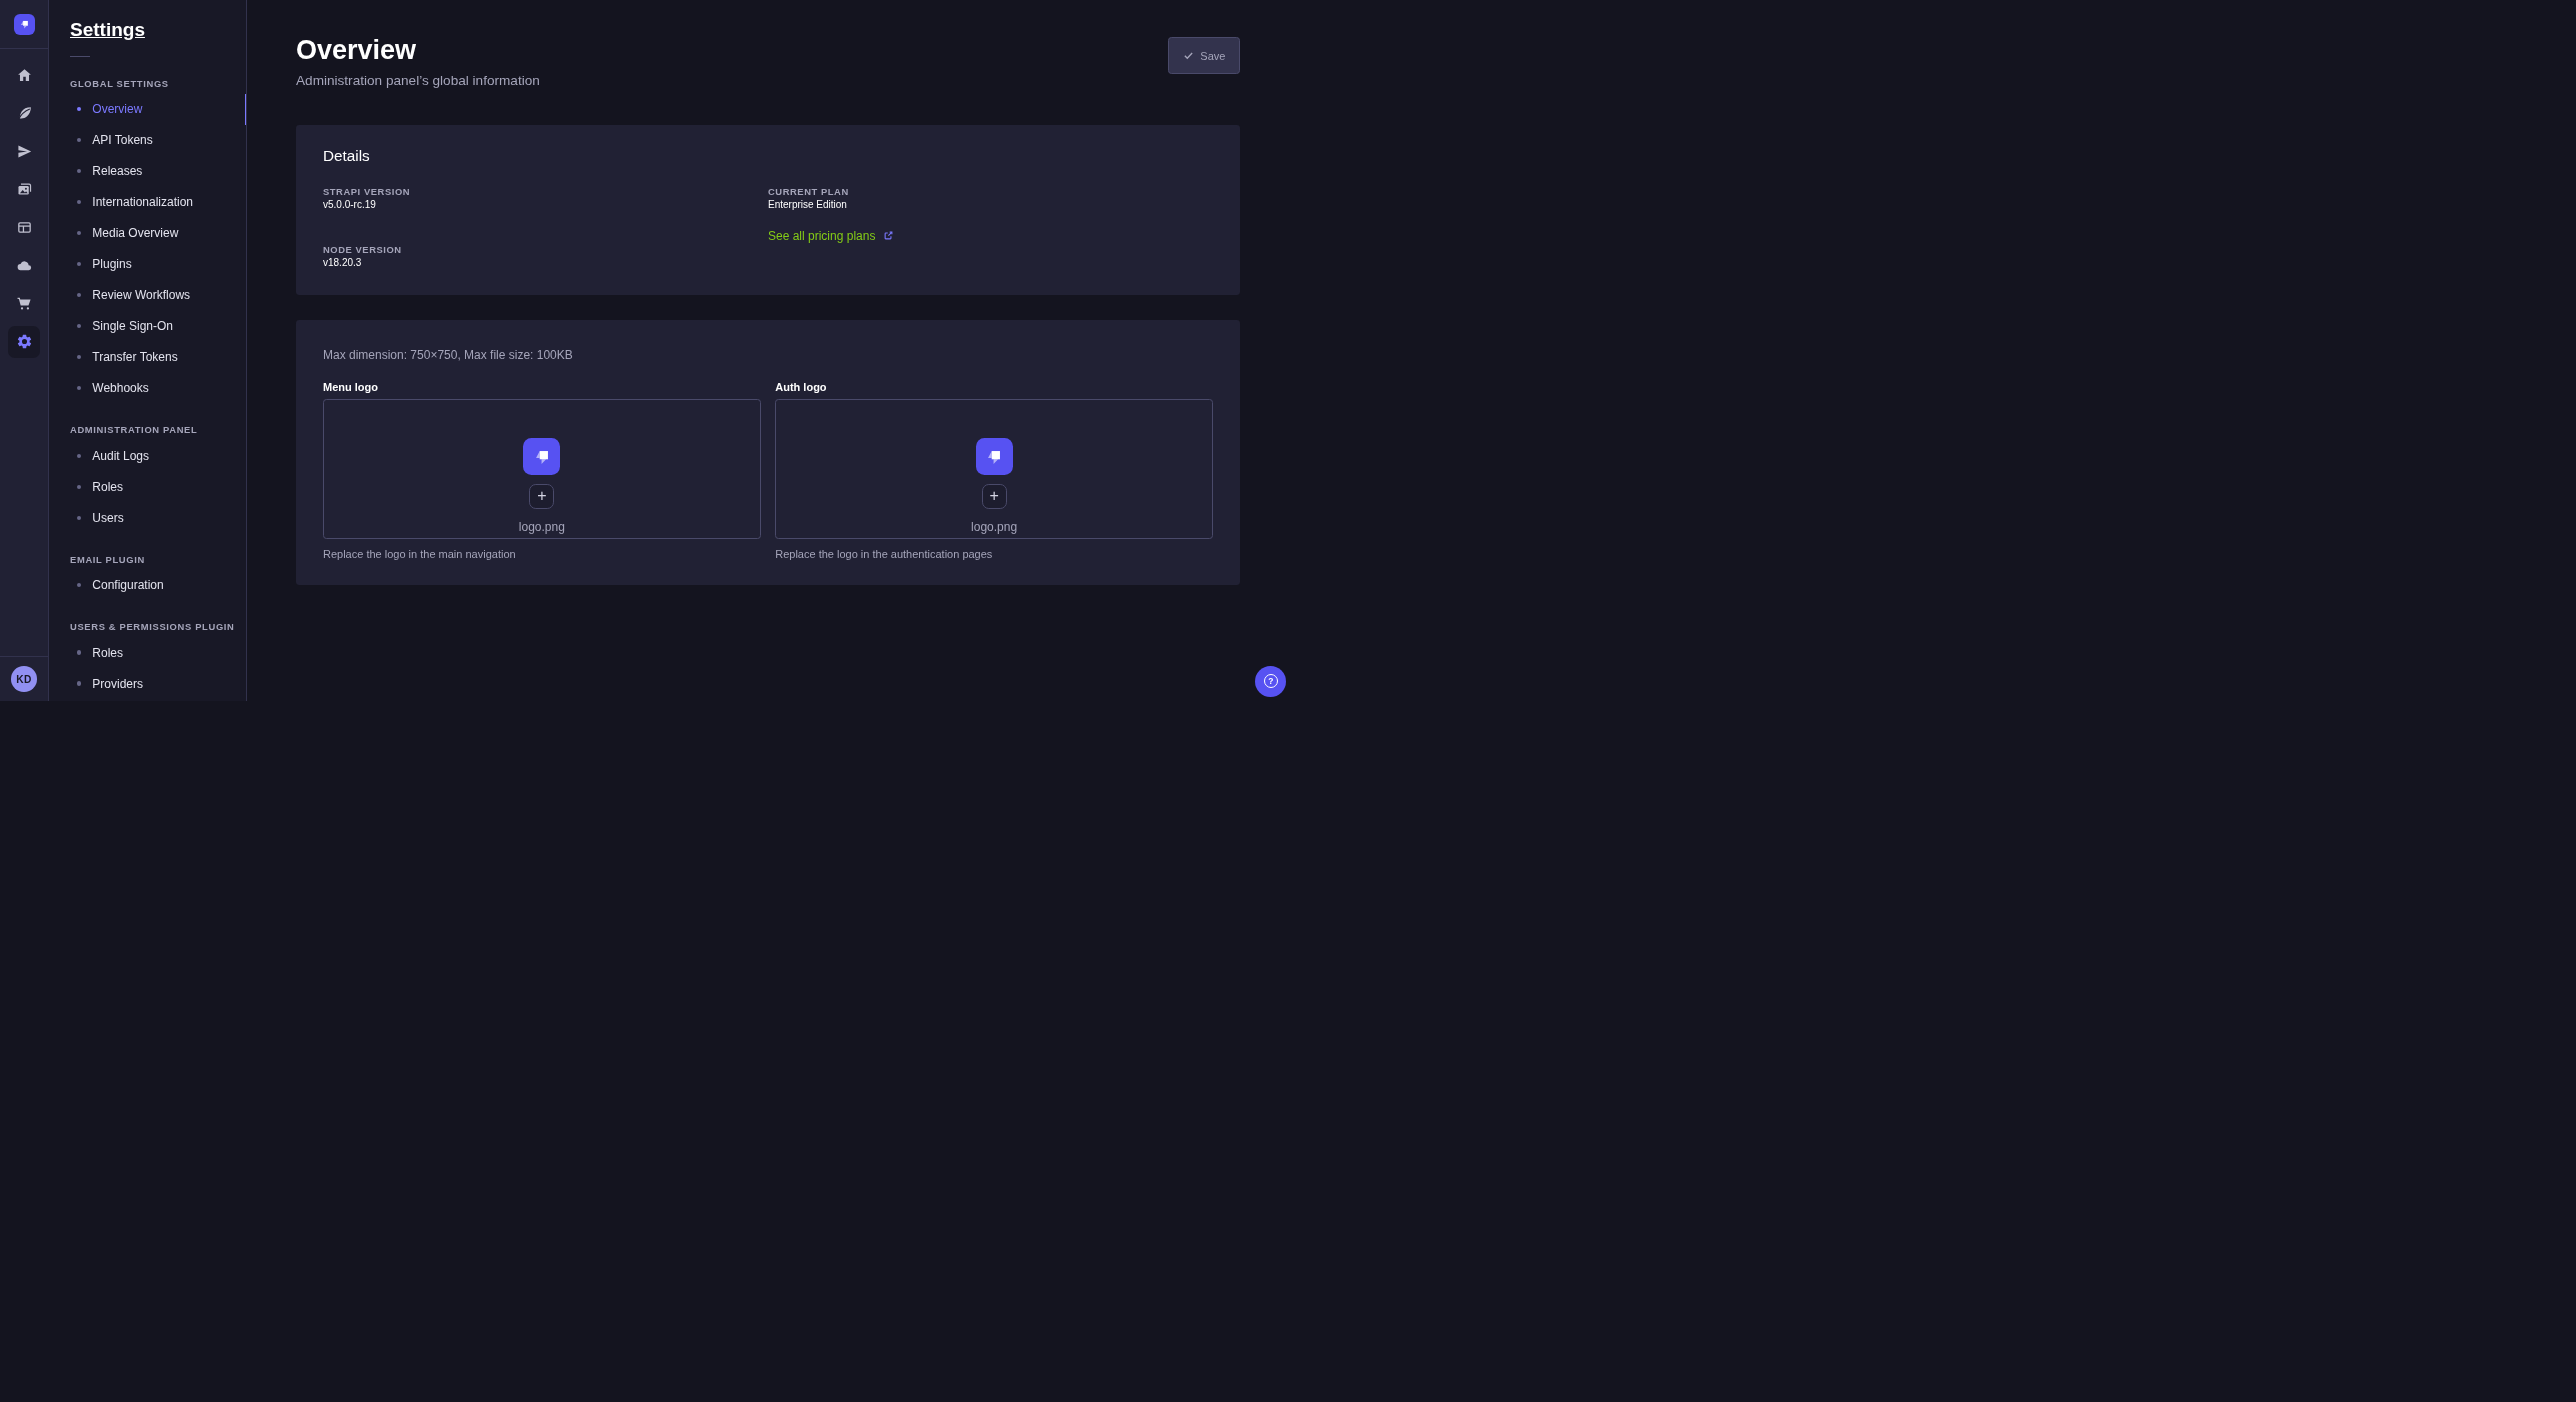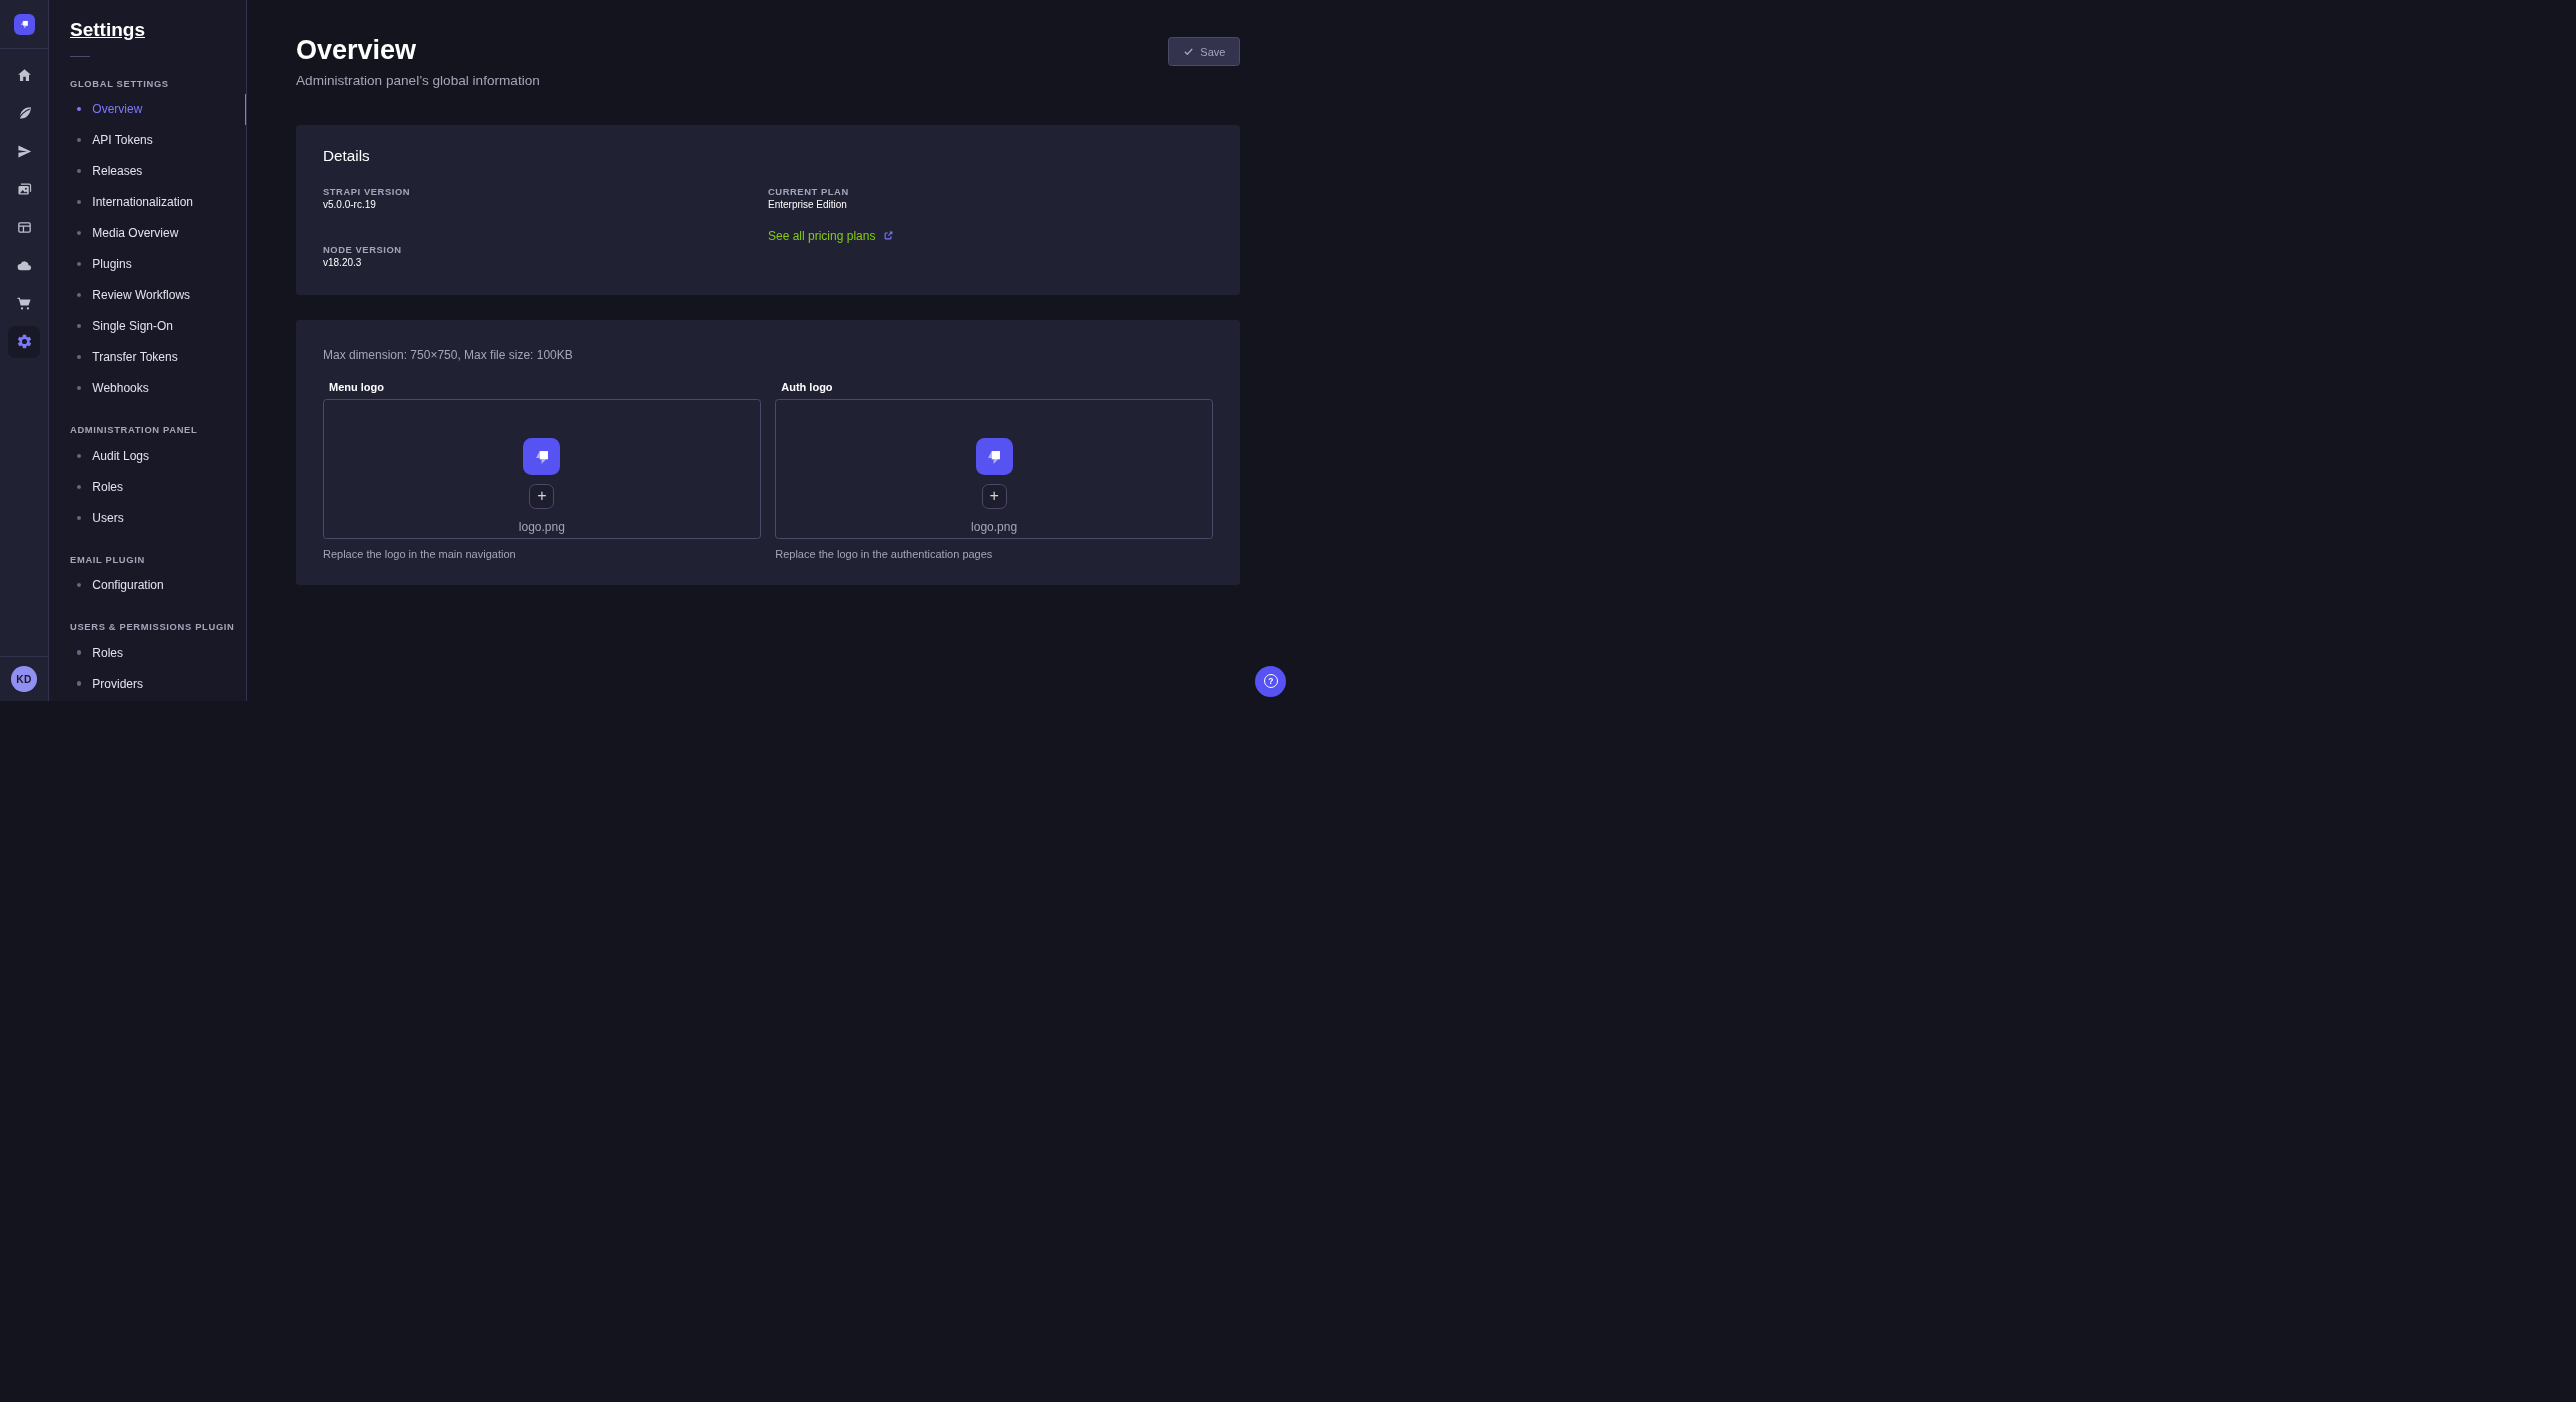--- a/index.html
+++ b/index.html
@@ -58,21 +58,21 @@
   
   .main {
     position:absolute; left:248px; top:0; right:0; bottom:0;
     background:#14141f; padding:34px 48px 0 48px; overflow:hidden;
   }
   .page-header { position:relative; }
   .page-title { font-size:27px; font-weight:bold; color:#fff; line-height:32px; }
   .page-subtitle { margin-top:6.8px; font-size:13.6px; color:#a5a5ba; }
   .save-btn {
     position:absolute; top:3.4px; right:0;
-    height:29px; padding:0 13.6px; border-radius:3.4px;
+    height:37px; padding:0 13.6px; border-radius:3.4px;
     background:#33334d; border:0.9px solid #4a4a6a;
     color:#a5a5ba; font-size:11px; font-family:inherit;
     display:flex; align-items:center; gap:6.8px; cursor:pointer;
   }
   .save-btn svg { width:11px; height:11px; stroke:#a5a5ba; fill:none; stroke-width:2.2; }
 
   .card {
     background:#212134; border-radius:3.4px;
     padding:22px 27px 27px 27px;
   }
@@ -87,21 +87,21 @@
   .field + .field { margin-top:34px; }
   .pricing-link {
     margin-top:19px; display:inline-flex; align-items:center; gap:7.7px;
     font-size:12px; color:#84cc16; text-decoration:none; cursor:pointer;
   }
   .pricing-link svg { width:11px; height:11px; stroke:#7b79ff; fill:none; stroke-width:1.8; }
 
   .card-customization { margin-top:25px; padding-bottom:25.6px; }
   .card-subtitle { margin-top:6px; font-size:12px; color:#a5a5ba; }
   .uploads { display:grid; grid-template-columns:1fr 1fr; gap:14.5px; margin-top:19.6px; }
-  .upload-label { font-size:11px; font-weight:600; color:#fff;margin-left:6px; }
+  .upload-label { font-size:11px; font-weight:600; color:#fff; }
   .upload-box {
     margin-top:6px; height:140px; border:0.9px solid #4a4a6a; border-radius:3.4px;
     display:flex; flex-direction:column; align-items:center; padding-top:38px;
     cursor:pointer;
   }
   .logo-tile { width:37px; height:37px; border-radius:8.5px; background:#5752f2; display:flex; align-items:center; justify-content:center; }
   .add-logo-btn {
     margin-top:8.5px; width:25px; height:25px; border-radius:6.8px;
     border:0.9px solid #4a4a6a; background:#1d1d2e; color:#d4d4e2;
     font-size:16px; line-height:1; font-family:inherit;

